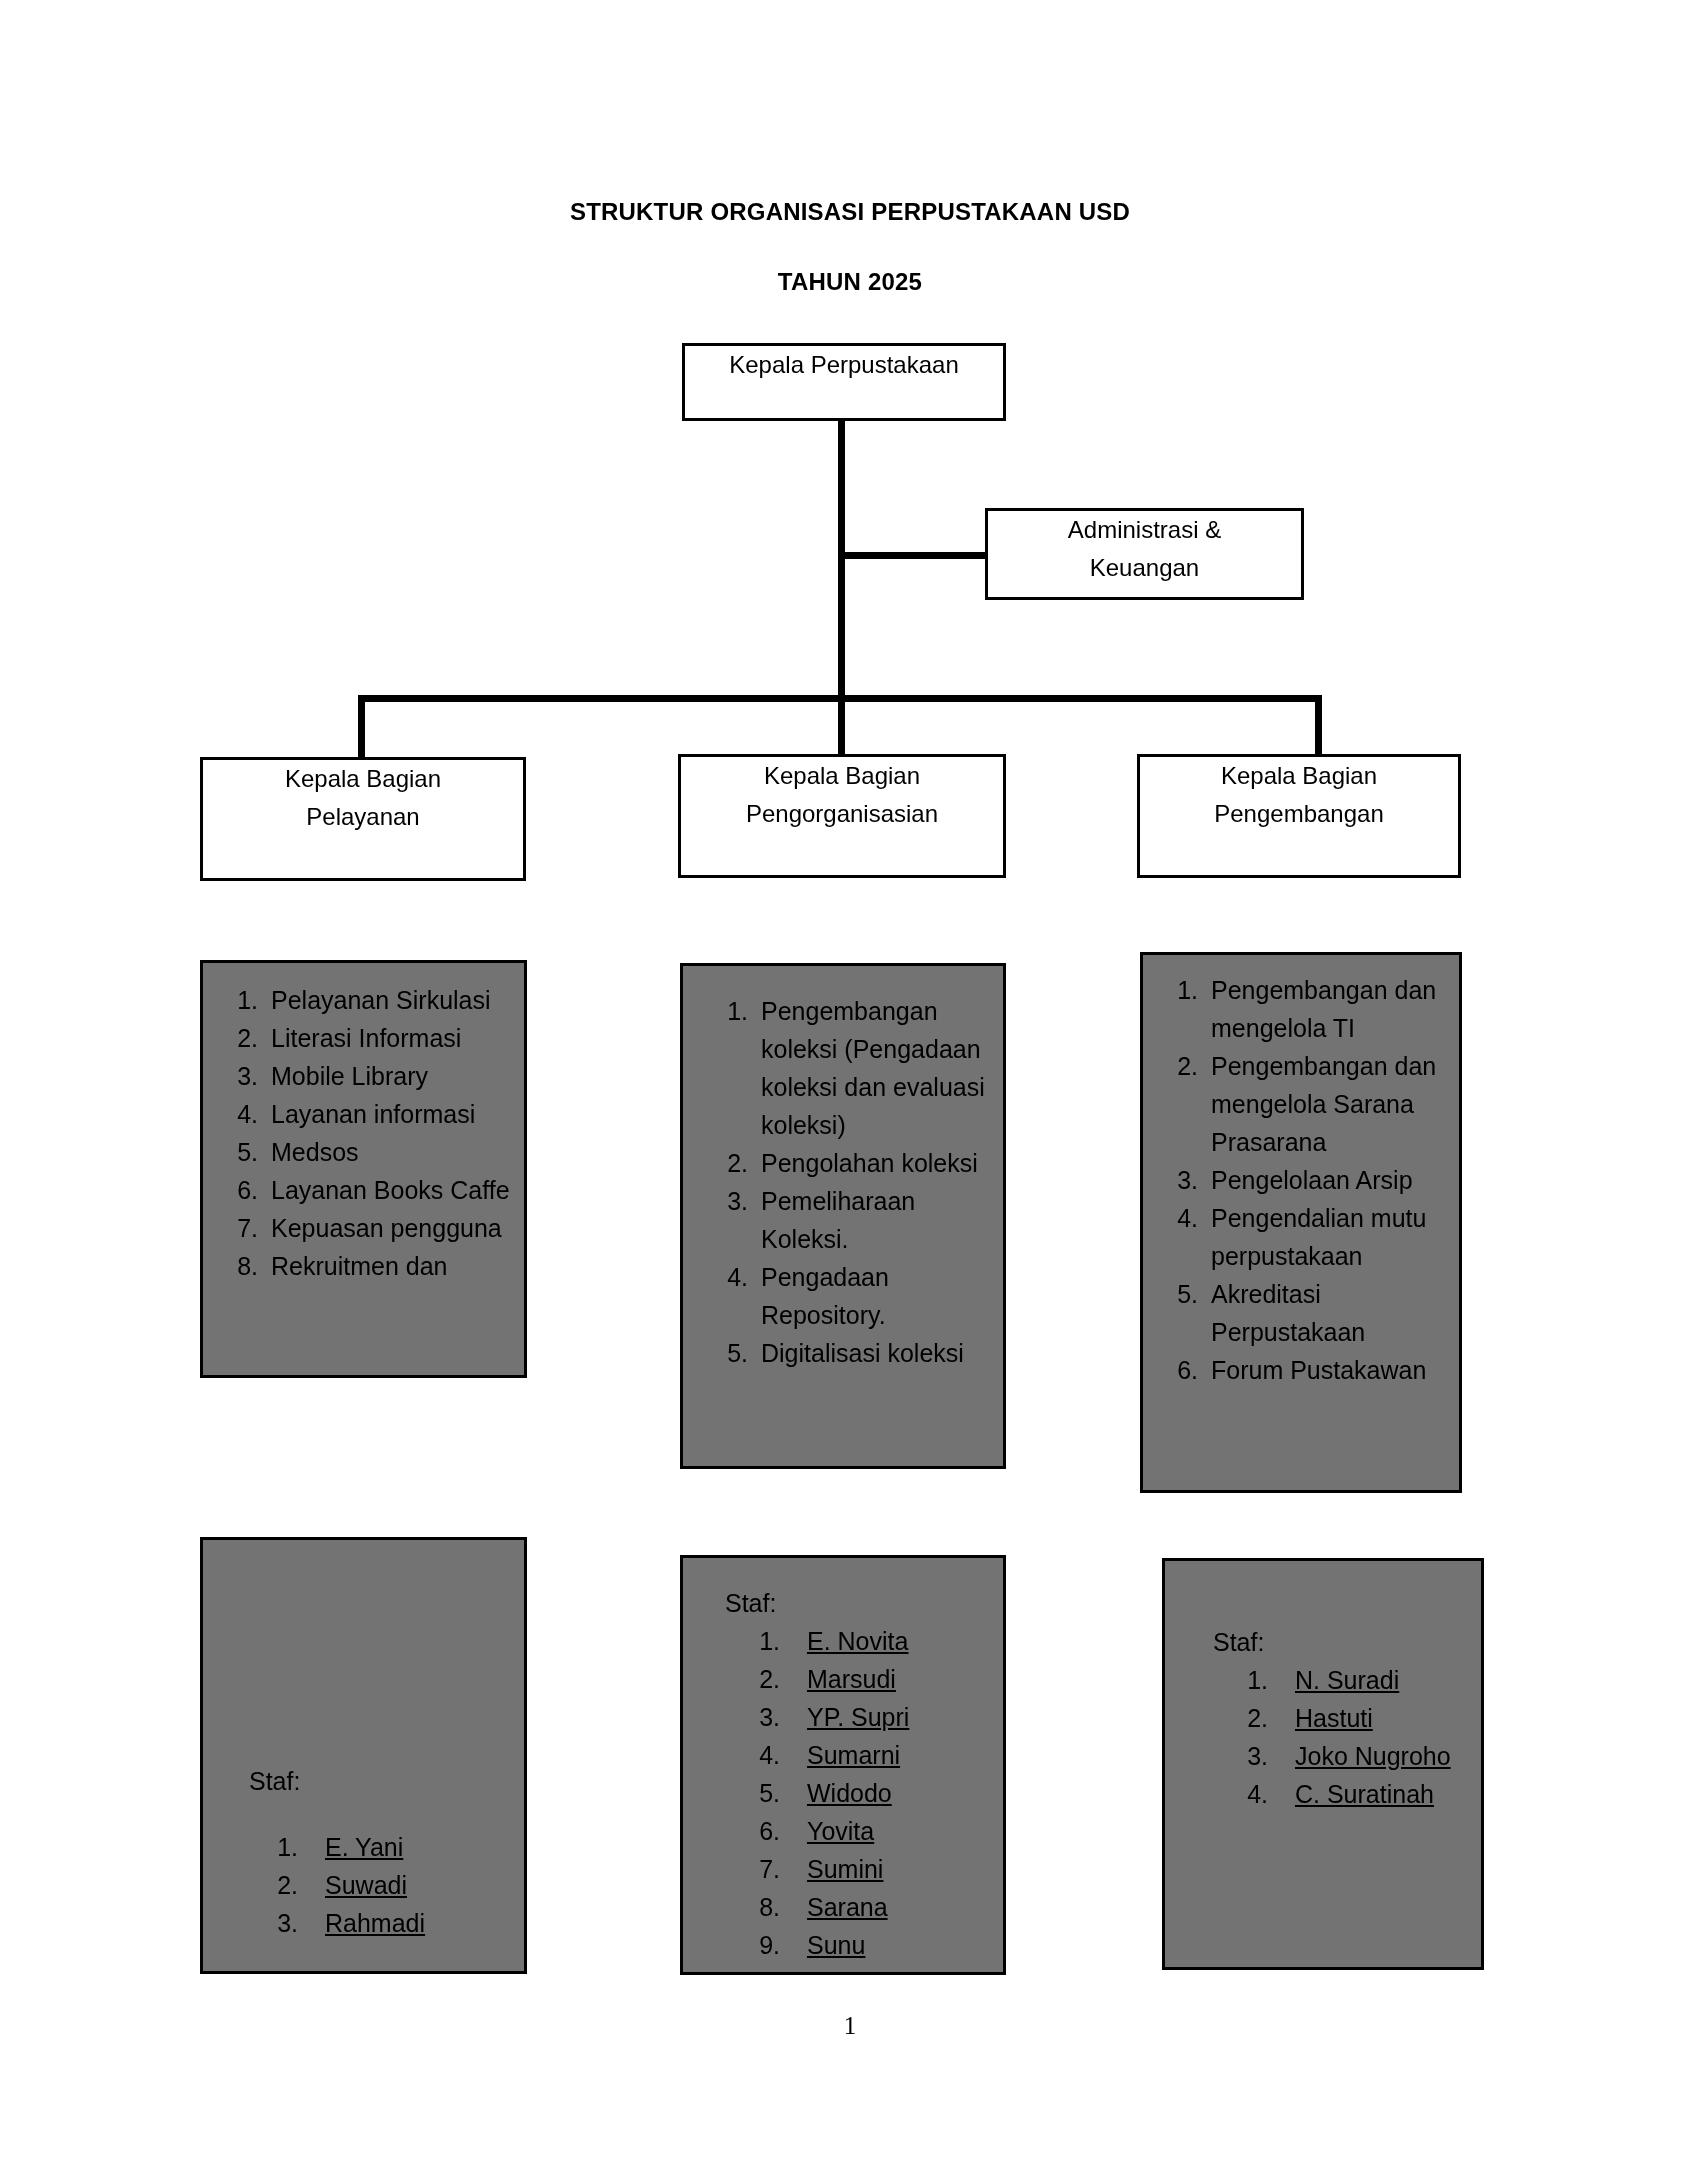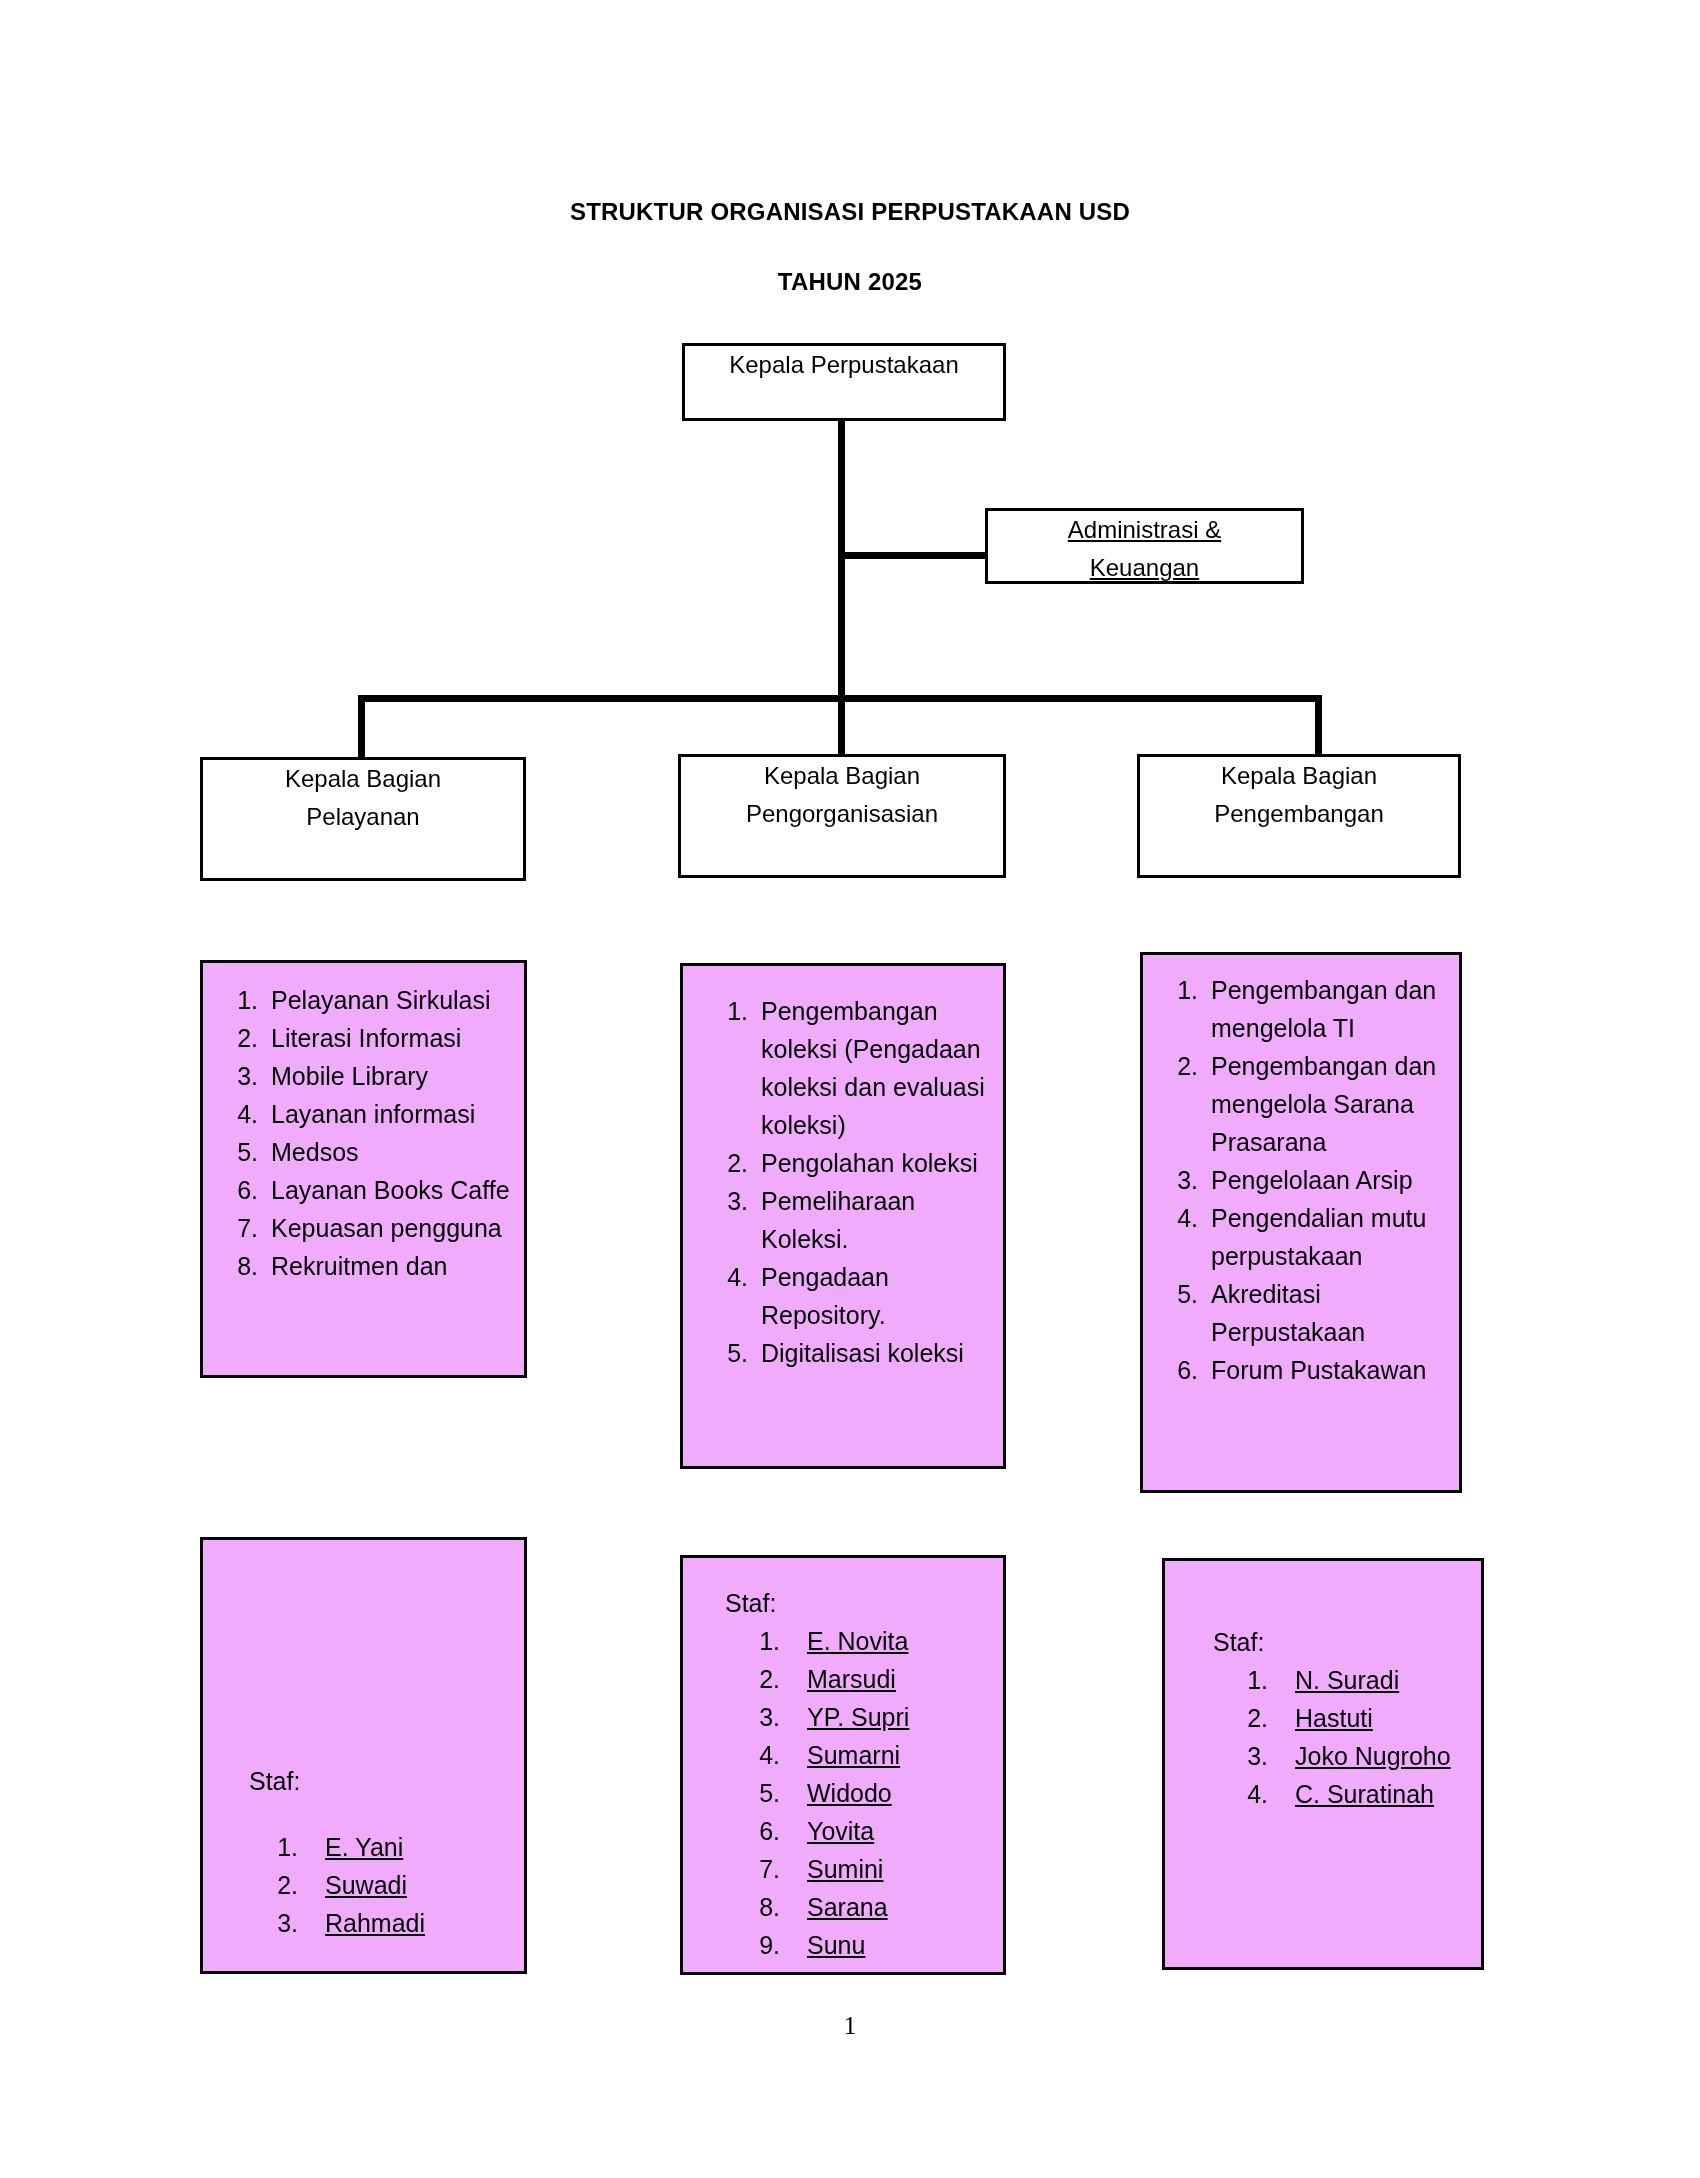--- a/index.html
+++ b/index.html
@@ -56,21 +56,21 @@
     position: absolute;
     background: #000000;
     z-index: 1;
   }
 
   
   .task-box, .staff-box {
     position: absolute;
     box-sizing: border-box;
     border: 3px solid #000000;
-    background: #f0abfc;
+    background: #737373;
     z-index: 3;
     overflow: hidden;
   }
   ol.numlist {
     list-style: decimal;
     margin: 0;
     padding: 0;
     font-size: 25px;
     line-height: 1.52;
   }
@@ -131,21 +131,21 @@
   <div class="line-h" style="left:358px; top:695px; width:964px; height:7px;"></div>
 
   <div class="line-v" style="left:358px; top:695px; width:7px; height:62px;"></div>
   <div class="line-v" style="left:838px; top:695px; width:7px; height:62px;"></div>
   <div class="line-v" style="left:1315px; top:695px; width:7px; height:62px;"></div>
 
   <div class="box box-centered" id="head-box" style="left:682px; top:343px; width:324px; height:78px;">
     <span class="line">Kepala Perpustakaan</span>
   </div>
 
-  <div class="box box-centered" id="admin-box" style="left:985px; top:508px; width:319px; height:76px;text-decoration:underline;">
+  <div class="box box-centered" id="admin-box" style="left:985px; top:508px; width:319px; height:92px;">
     <span class="line">Administrasi &amp;</span>
     <span class="line">Keuangan</span>
   </div>
 
   <div class="box box-centered" id="division-box-1" style="left:200px; top:757px; width:326px; height:124px;">
     <span class="line">Kepala Bagian</span>
     <span class="line">Pelayanan</span>
   </div>
 
   <div class="box box-centered" id="division-box-2" style="left:678px; top:754px; width:328px; height:124px;">

